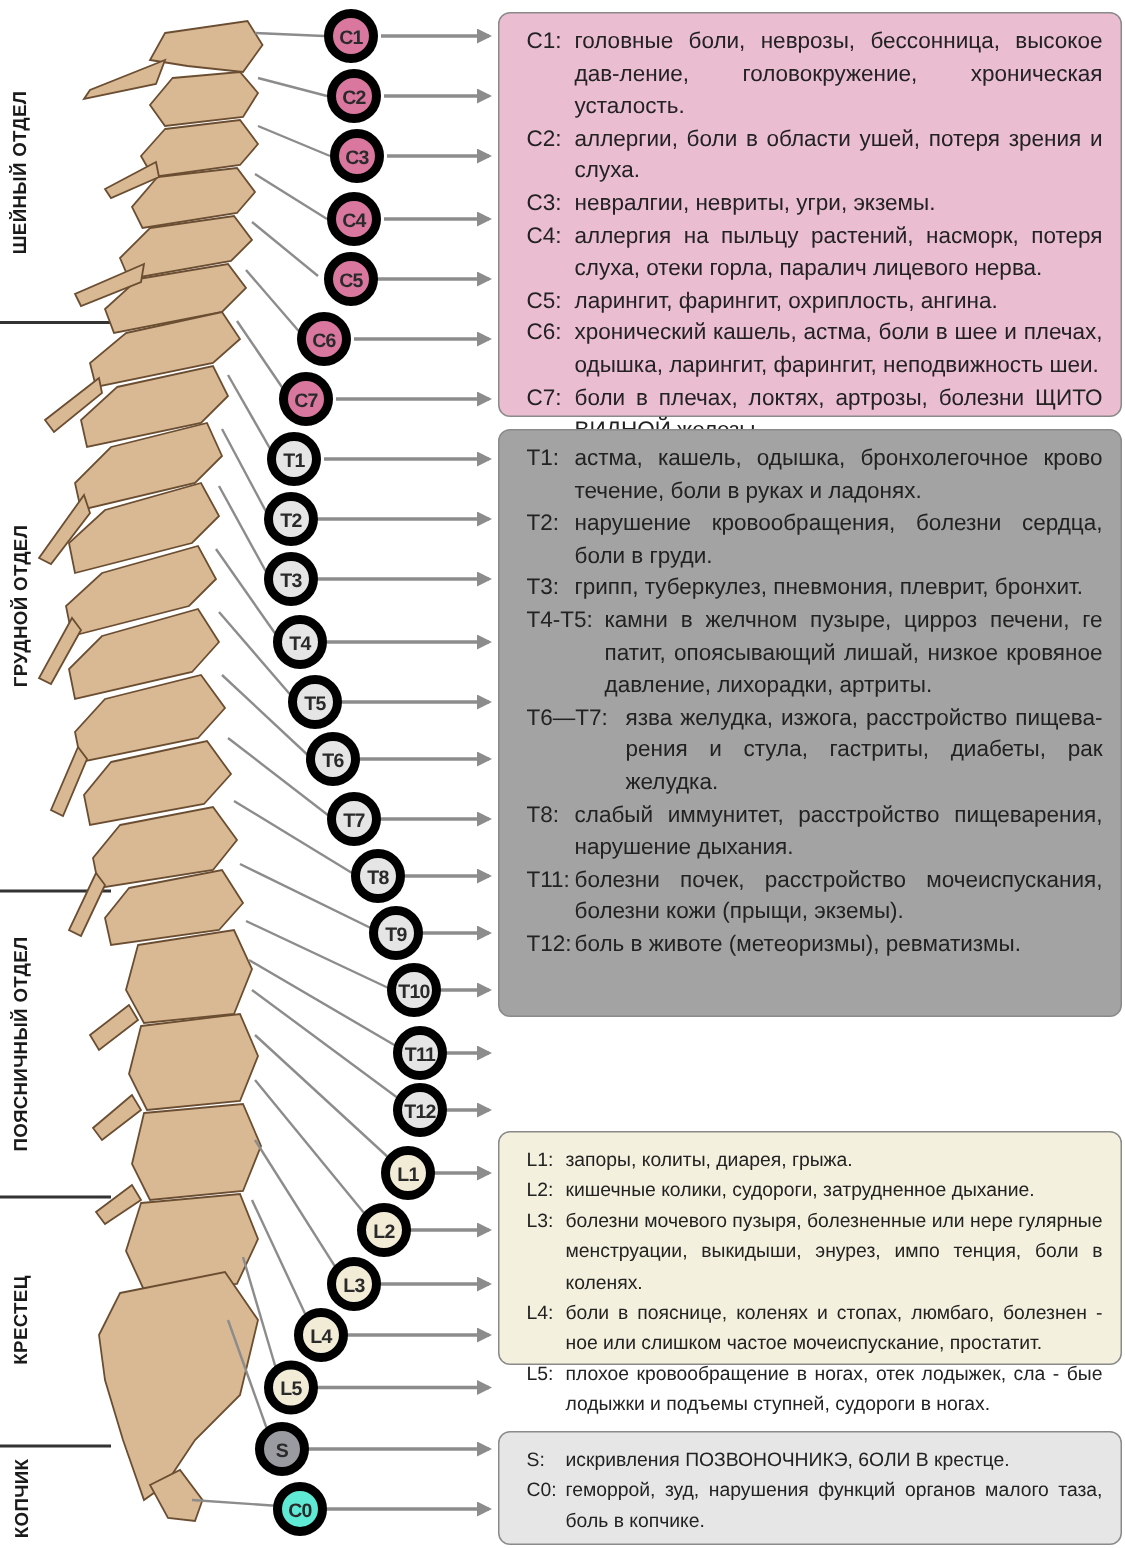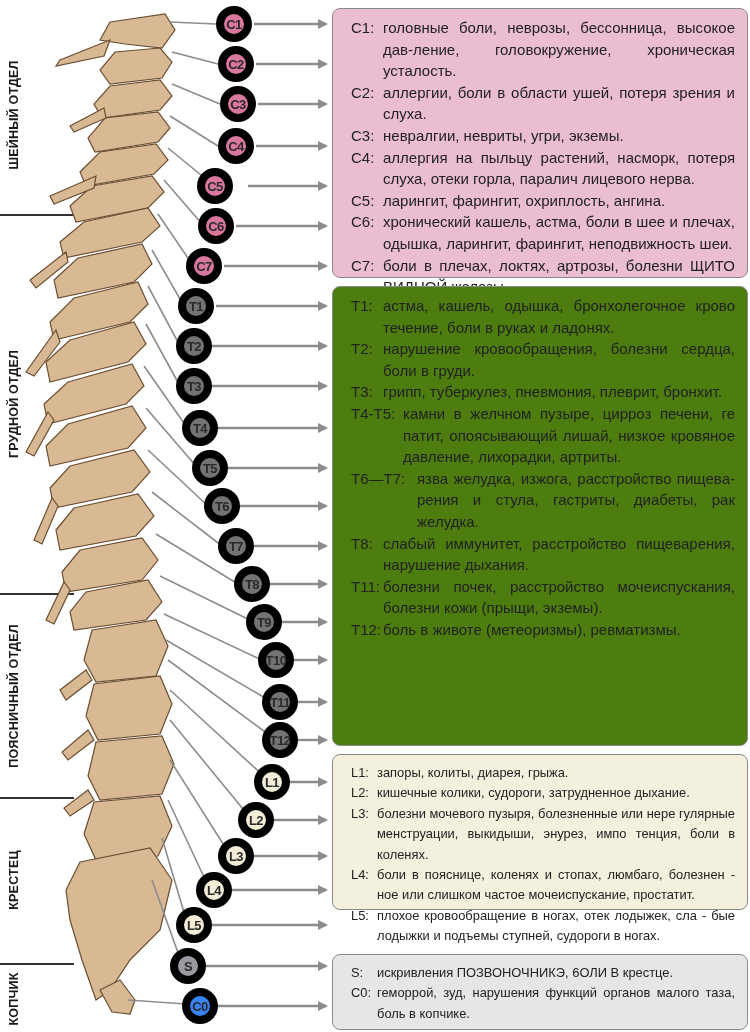--- a/index.html
+++ b/index.html
@@ -1,29 +1,29 @@
 <!DOCTYPE html>
 <html><head>
 <meta charset="utf-8">
 <style>
   html, body { margin:0; padding:0; background:#ffffff; }
   body { width:750px; height:1032px; position:relative; overflow:hidden; font-family:"Liberation Sans", "DejaVu Sans", sans-serif; color:#222; }
   .section-label { position:absolute; left:0; width:28px; display:flex; align-items:center; justify-content:center; }
   .section-label span { transform:rotate(-90deg); white-space:nowrap; font-weight:bold; font-size:12.5px; color:#1a1a1a; letter-spacing:0.2px; }
   .divider { position:absolute; left:0; width:74px; height:1.5px; background:#333; }
   svg.art { position:absolute; left:0; top:0; }
-  .node { position:absolute; width:36px; height:36px; border-radius:50%; border:8px solid #000000; box-sizing:border-box; display:flex; align-items:center; justify-content:center; font-weight:bold; font-size:13px; color:#2a2a2a; font-family:"Liberation Sans", sans-serif; letter-spacing:-0.5px; }
+  .node { position:absolute; width:36px; height:36px; border-radius:50%; border:6px solid #000000; box-sizing:border-box; display:flex; align-items:center; justify-content:center; font-weight:bold; font-size:13px; color:#2a2a2a; font-family:"Liberation Sans", sans-serif; letter-spacing:-0.5px; }
   .node.c { background:#d9779f; }
-  .node.t { background:#737373; }
+  .node.t { background:#e5e5e5; }
   .node.l { background:#f2ecd6; }
   .node.s { background:#9a9ba0; }
-  .node.co { background:#3b82f6; }
+  .node.co { background:#5eead4; }
   .panel { position:absolute; left:332px; width:416px; border:1.5px solid #8a8a8a; border-radius:8px; box-sizing:border-box; padding:8px 12px 6px 18px; }
   .panel.c { background:#ebbdd1; top:8px; height:270px; }
-  .panel.t { background:#4d7c0f; top:286px; height:460px; }
+  .panel.t { background:#a3a3a3; top:286px; height:392px; }
   .panel.l { background:#f3f0de; top:754px; height:156px; }
   .panel.s { background:#e6e6e6; top:954px; height:76px; }
   .entry { display:flex; font-size:15px; line-height:21.6px; }
   .entry .code { flex:0 0 auto; width:32px; white-space:nowrap; }
   .entry .code.wide { width:52px; }
   .entry .code.wider { width:66px; }
   .entry .text { flex:1 1 auto; text-align:justify; }
   .panel.l .entry, .panel.s .entry { font-size:12.9px; line-height:20.4px; }
   .panel.l .entry .code, .panel.s .entry .code { width:26px; }
 </style>
@@ -155,21 +155,21 @@
     <line x1="212" y1="925" x2="326" y2="925"></line>
     <line x1="204" y1="966" x2="326" y2="966"></line>
     <line x1="218" y1="1006" x2="326" y2="1006"></line>
   </g>
 </svg>
 
 <div class="node c" style="left:216px;top:6px;">C1</div>
 <div class="node c" style="left:218px;top:46px;">C2</div>
 <div class="node c" style="left:220px;top:86px;">C3</div>
 <div class="node c" style="left:218px;top:128px;">C4</div>
-<div class="node c" style="left:197px;top:168px;">C5</div>
+<div class="node c" style="left:216px;top:168px;">C5</div>
 <div class="node c" style="left:198px;top:208px;">C6</div>
 <div class="node c" style="left:186px;top:248px;">C7</div>
 
 <div class="node t" style="left:178px;top:288px;">T1</div>
 <div class="node t" style="left:176px;top:328px;">T2</div>
 <div class="node t" style="left:176px;top:368px;">T3</div>
 <div class="node t" style="left:182px;top:410px;text-align:center;">T4</div>
 <div class="node t" style="left:192px;top:450px;">T5</div>
 <div class="node t" style="left:204px;top:488px;">T6</div>
 <div class="node t" style="left:218px;top:528px;">T7</div>

